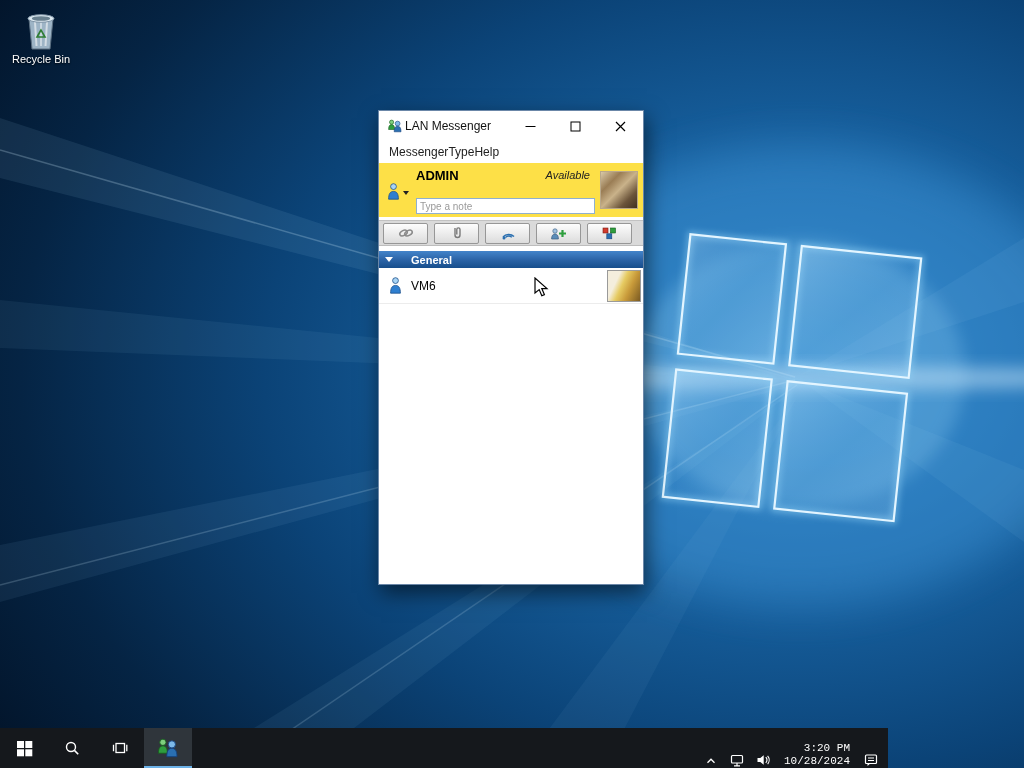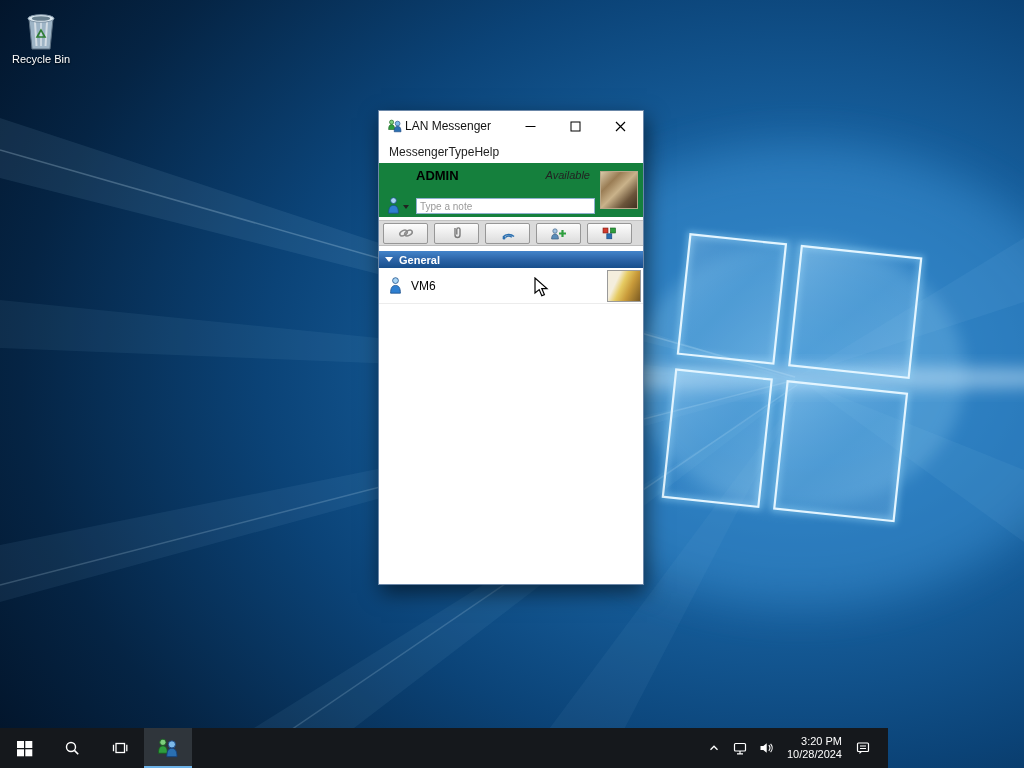--- a/index.html
+++ b/index.html
@@ -17,21 +17,21 @@
   .titlebar { flex:0 0 30px; display:flex; align-items:center; padding-left:8px; background:#fff; }
   .app-icon { width:16px; height:16px; display:inline-flex; }
   .title { margin-left:2px; font-size:12px; color:#111; }
   .win-controls { margin-left:auto; display:flex; height:100%; }
   .win-btn { width:45px; height:100%; border:none; background:transparent; display:flex; align-items:center; justify-content:center; cursor:pointer; }
 
   .menubar { flex:0 0 22px; display:flex; align-items:center; padding-left:10px; font-size:12px; color:#222; background:#fff; }
   .menu-item { cursor:default; }
 
   
-  .user-panel { flex:0 0 46px; display:flex; align-items:flex-end; padding:3px 5px 3px 8px; background:#15803d; }
+  .user-panel { flex:0 0 46px; display:flex; align-items:center; padding:3px 5px 3px 8px; background:#fde047; }
   .user-left { display:flex; align-items:flex-start; padding-top:3px; }
   .chevron-down { width:0; height:0; border-left:3.5px solid transparent; border-right:3.5px solid transparent; border-top:4.5px solid #222; margin:8px 0 0 3px; }
   .user-mid { flex:1; margin-left:7px; display:flex; flex-direction:column; min-width:0; }
   .user-row1 { display:flex; align-items:center; height:18px; }
   .user-name { font-weight:bold; font-size:13px; color:#000; }
   .user-status { margin-left:auto; font-size:11px; color:#222; margin-right:5px;font-style:italic; }
   .note-input { margin-top:14px; height:16px; font-size:10px; border:1px solid #8fb0cf; padding:0 3px; color:#444; width:100%; outline:none; }
   .note-input::placeholder { color:#9a9a9a; }
   .user-avatar { width:38px; height:38px; margin-left:5px; align-self:center; border:1px solid #b9a88a;
     background:linear-gradient(135deg,#d8c9a8 0%,#9a7d55 28%,#c9b28a 50%,#6b543a 76%,#403021 100%); }
@@ -40,40 +40,40 @@
   .gap { flex:0 0 3px; background:#fff; }
   .toolbar { flex:0 0 26px; background:#dadada; border-top:1px solid #c2c2c2; border-bottom:1px solid #bdbdbd;
     display:flex; align-items:center; padding:0 4px; gap:6px; }
   .tool-btn { width:45px; height:21px; background:linear-gradient(#fdfdfd,#dcdcdc); border:1px solid #979797; border-radius:2px;
     display:flex; align-items:center; justify-content:center; cursor:pointer; }
 
   .gap2 { flex:0 0 5px; background:#fff; }
 
   
   .group-header { flex:0 0 17px; display:flex; align-items:center; color:#fff; font-size:11px; font-weight:bold;
-    background:linear-gradient(#4384ca,#2a62a5 55%,#174e8c); cursor:pointer; }
+    background:linear-gradient(#4384ca,#2a62a5 55%,#174e8c); cursor:pointer;gap:12px; }
   .tri-down { width:0; height:0; border-left:4px solid transparent; border-right:4px solid transparent; border-top:5px solid #fff; margin:0 6px; }
 
   
   .contact-row { flex:0 0 36px; display:flex; align-items:center; background:#fff; border-bottom:1px solid #ececec; padding-left:10px; cursor:pointer; position:relative; }
   .contact-row.selected { box-shadow:inset 0 0 0 1px #2e5a94; }
   .contact-name { font-size:12px; color:#000; margin-left:9px; }
   .contact-avatar { margin-left:auto; width:34px; height:32px; margin-right:2px; border:1px solid #9a9a9a; }
   .avatar-vm1 { background-image:
       linear-gradient(180deg, rgba(20,45,25,.6) 0 26%, rgba(0,0,0,0) 26%),
       repeating-linear-gradient(90deg,#2e6b34 0 4px,#b8342a 4px 8px,#d8a22c 8px 12px,#2e4f8e 12px 16px,#7a5a2e 16px 20px); }
   .avatar-vm6 { background:linear-gradient(115deg,#f4eedd 0 28%,#e6cb62 45%,#c89a3a 66%,#7a5a22 100%); }
   .list-empty { flex:1; background:#fff; }
 
   
   .taskbar { position:absolute; left:0; right:0; bottom:0; height:40px; background:#15181c; display:flex; align-items:stretch; z-index:50; }
   .tb-btn { width:48px; border:none; background:transparent; display:flex; align-items:center; justify-content:center; cursor:pointer; }
   .tb-btn.active { background:#2e3warn; }
   .tb-btn.active { background:#2f353b; box-shadow:inset 0 -2px 0 #6cb2e8; }
-  .tb-right { margin-left:auto; display:flex; align-items:center; padding-right:12px; }
+  .tb-right { margin-left:auto; display:flex; align-items:flex-end; padding-right:4px;font-family:Liberation Mono, monospace; }
   .tray-btn { width:26px; border:none; background:transparent; display:flex; align-items:center; justify-content:center; cursor:pointer; }
   .clock { display:flex; flex-direction:column; align-items:flex-end; justify-content:center; color:#fff; font-size:11px; line-height:13px; padding:0 8px; cursor:default; }
 
   
   .cursor { position:absolute; left:534px; top:277px; z-index:100; pointer-events:none; }
 </style>
 </head>
 <body>
 
 <div class="desktop">

